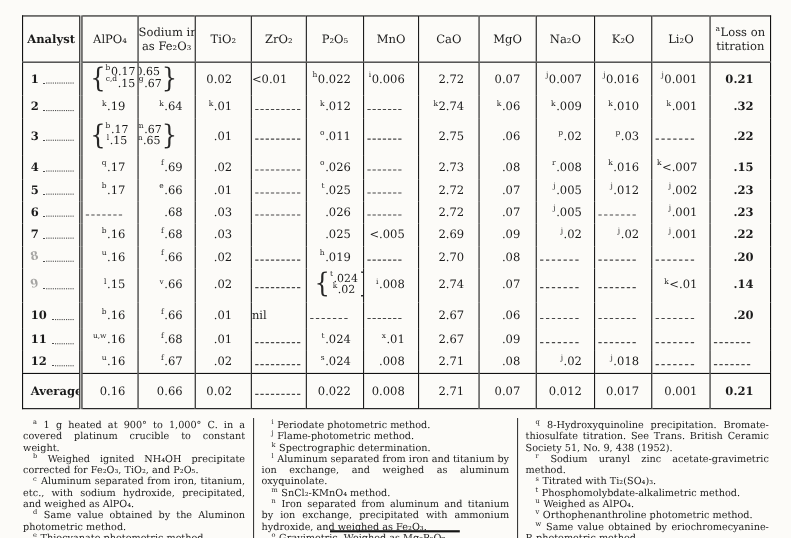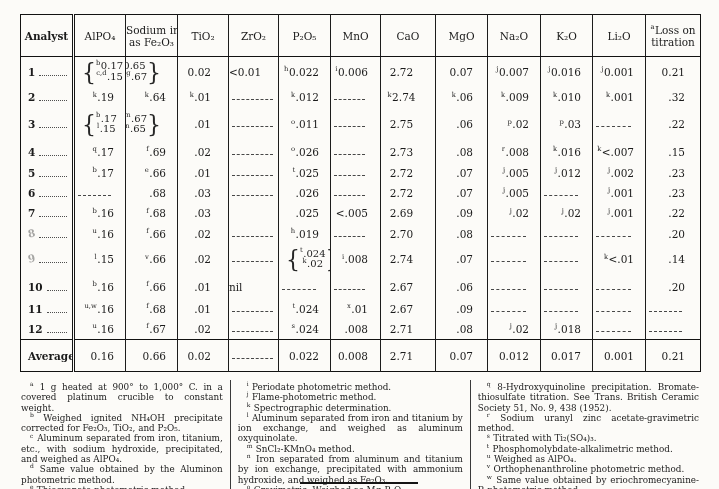--- a/index.html
+++ b/index.html
@@ -21,23 +21,23 @@
     overflow:hidden;white-space:nowrap;
   }
   td:first-child,th:first-child{border-left:none;border-right:3px double #151515;font-weight:bold;}
   thead th{border-bottom:1.2px solid #121212;text-align:center;font-size:10.5px;line-height:12px;}
   tr.avg td{border-top:1.1px solid #121212;}
   tr.avg td:first-child{border-top:1.1px solid #121212;}
 
   td.val{text-align:right;padding-right:11px;}
   td.c-tio2{padding-right:17px;}
   td.c-mno{padding-right:12px;}
-  td.c-cao{padding-right:13px;text-align:center;}
+  td.c-cao{padding-right:13px;}
   td.c-mgo{padding-right:14px;}
-  td.c-loss{padding-right:15px;}
+  td.c-loss{padding-right:15px;font-weight:bold;}
   td.c-zro2{text-align:left;padding-right:2px;}
 
   .an{display:flex;align-items:center;padding:0 5px 0 7px;font-size:10.5px;}
   .an .num{flex:none;}
   .an .dots{flex:1 1 auto;height:1px;border-bottom:1px dotted #4e4e4e;margin-left:4px;transform:translateY(3px);}
   .faint{opacity:.38;display:inline-block;transform:rotate(-12deg) translateY(-1px);}
 
   .lead{display:block;height:1px;border-bottom:1px dashed #474747;width:86%;margin:0 auto;transform:translateY(2px);}
 
   sup{font-size:6.8px;line-height:0;vertical-align:super;margin-right:.5px;}

